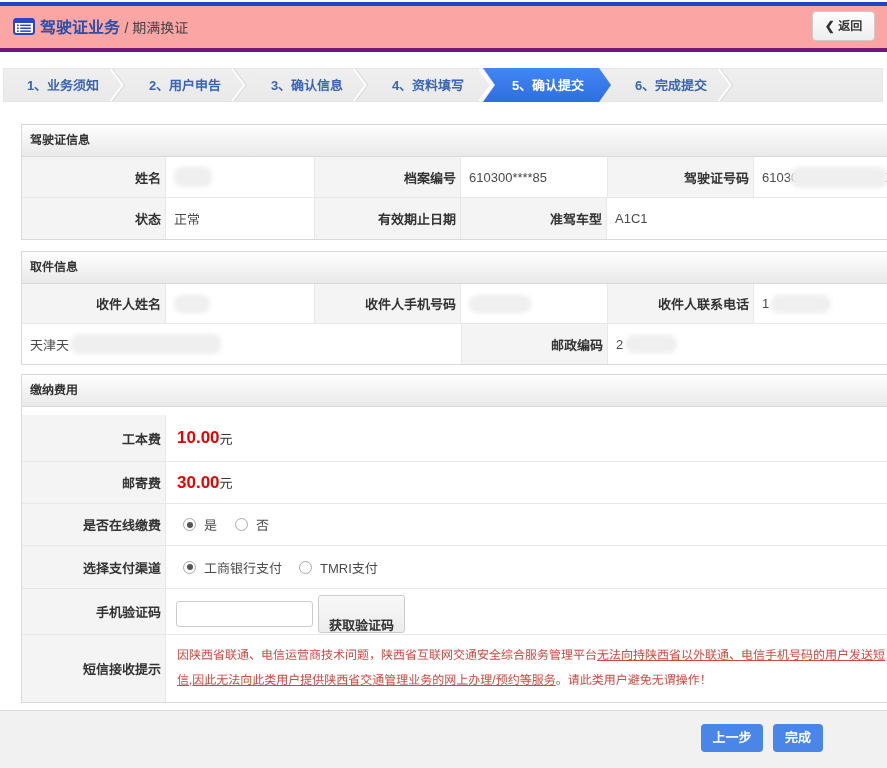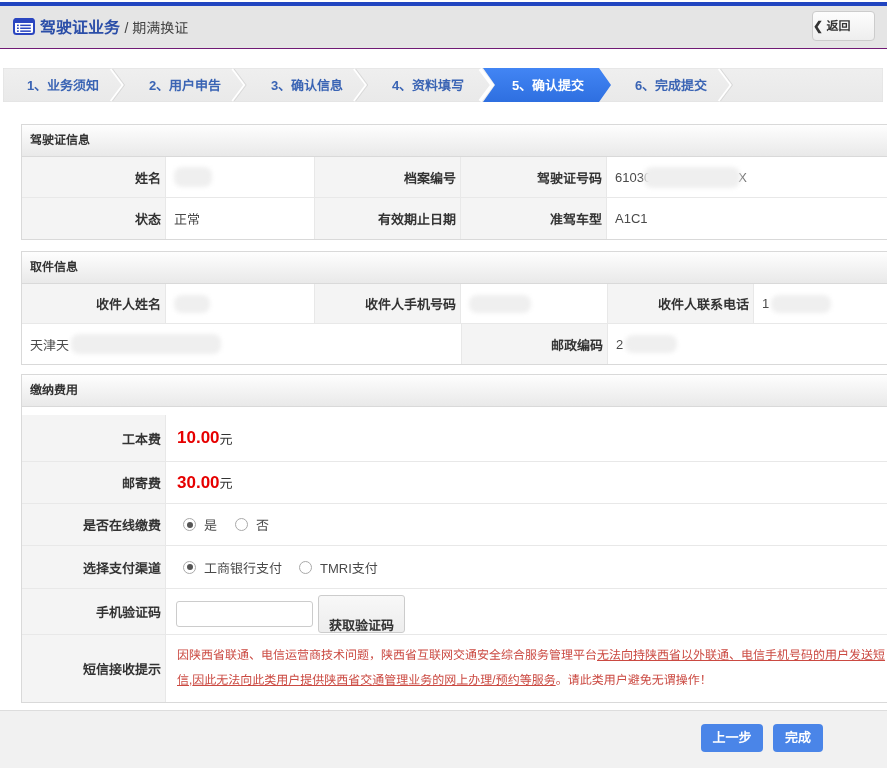--- a/index.html
+++ b/index.html
@@ -1,24 +1,24 @@
 <!DOCTYPE html>
 <html lang="zh-CN"><head>
 <meta charset="utf-8">
 <style>
   html,body{margin:0;padding:0;}
   body{width:887px;height:768px;position:relative;background:#fff;overflow:hidden;
        font-family:"Liberation Sans",sans-serif;color:#333;}
   .topbar{position:absolute;left:0;top:2px;width:887px;height:4px;background:#2145c0;}
-  .header{position:absolute;left:0;top:6px;width:887px;height:42px;background:#e5e5e5;border-bottom:1px solid #701a75;}
+  .header{position:absolute;left:0;top:6px;width:887px;height:42px;background:#fca5a5;border-bottom:4px solid #701a75;}
   .hicon{position:absolute;left:13px;top:12px;}
   .htitle{position:absolute;left:40px;top:8px;font-size:16px;font-weight:bold;color:#2b4ea8;}
   .hsub{font-size:14px;font-weight:normal;color:#444;}
   .backbtn{position:absolute;left:812px;top:5px;width:61px;height:28px;background:linear-gradient(#fdfdfd,#eeeeee);
-     border:1px solid #ccc;border-radius:4px;line-height:28px;font-size:12px;font-weight:bold;color:#333;}
+     border:1px solid #ccc;border-radius:4px;text-align:center;line-height:28px;font-size:12px;font-weight:bold;color:#333;}
   .stepbar{position:absolute;left:3px;top:68px;}
   .panel{position:absolute;left:21px;width:877px;border:1px solid #d9d9d9;background:#fff;}
   .ph{box-sizing:border-box;height:32px;line-height:31px;background:linear-gradient(#fefefe,#e9e9e9);border-bottom:1px solid #d9d9d9;
       padding-left:8px;font-size:12px;font-weight:bold;color:#333;}
   .row{display:flex;box-sizing:border-box;border-bottom:1px solid #e8e8e8;}
   .row:last-child{border-bottom:none;}
   .lab{background:#f4f4f4;font-weight:bold;text-align:right;color:#333;}
   .lab,.val{font-size:13px;display:flex;align-items:center;box-sizing:border-box;}
   .lab{justify-content:flex-end;padding-right:4px;border-right:1px solid #e8e8e8;}
   .val{padding-left:8px;border-right:1px solid #e8e8e8;color:#4a4a4a;}
@@ -95,20 +95,21 @@
   </svg>
 
   <div class="panel" style="top:124px;">
     <div class="ph">驾驶证信息</div>
     <div class="row" style="height:41px;">
       <div class="lab w-lab1">姓名</div>
       <div class="val w-val1">
         <span class="blur" style="width:38px;height:20px;"></span>
       </div>
       <div class="lab w-lab2">档案编号</div>
+      <div class="val w-val2">610300****85</div>
       <div class="lab w-lab3">驾驶证号码</div>
       <div class="val w-val3">61030<span class="blur" style="width:96px;height:21px;margin-left:-7px;"></span><span style="color:#777;margin-left:-2px;">X</span></div>
     </div>
     <div class="row" style="height:41px;">
       <div class="lab w-lab1">状态</div>
       <div class="val w-val1">正常</div>
       <div class="lab w-lab2">有效期止日期</div>
       <div class="lab w-lab3">准驾车型</div>
       <div class="val w-val3">A1C1</div>
     </div>

